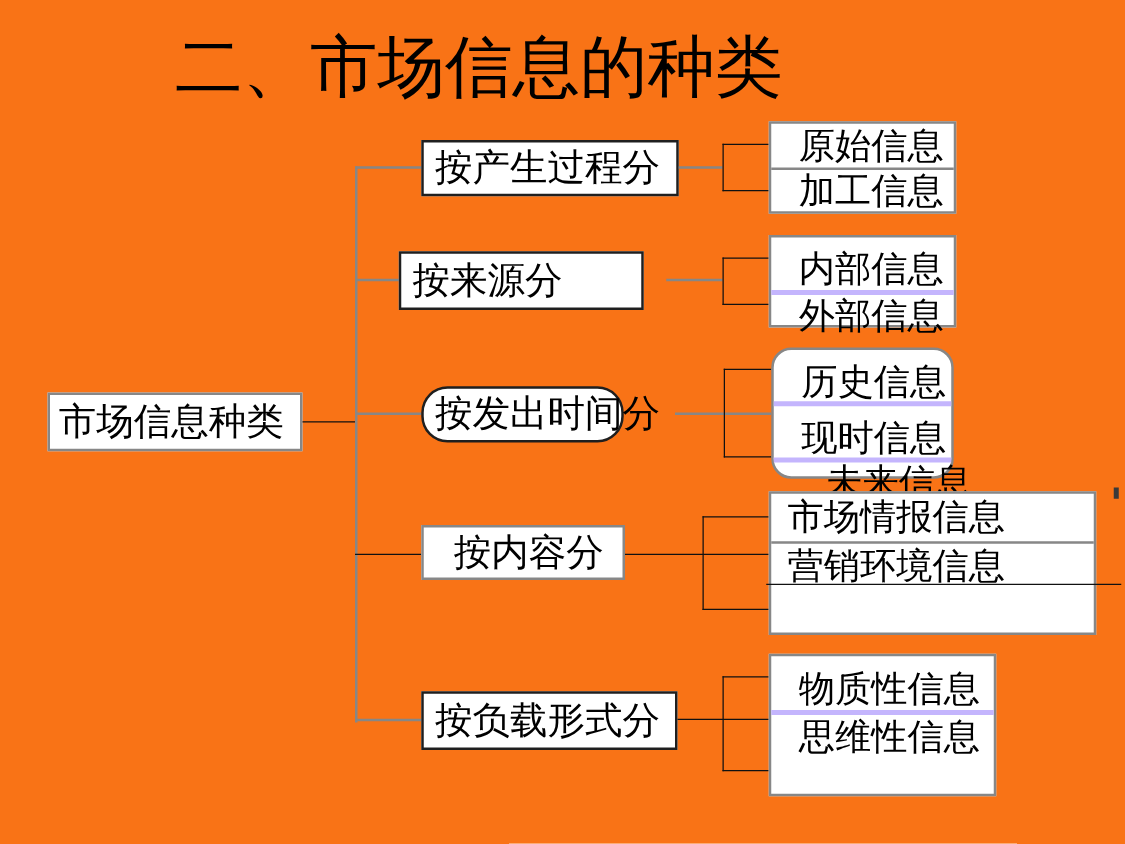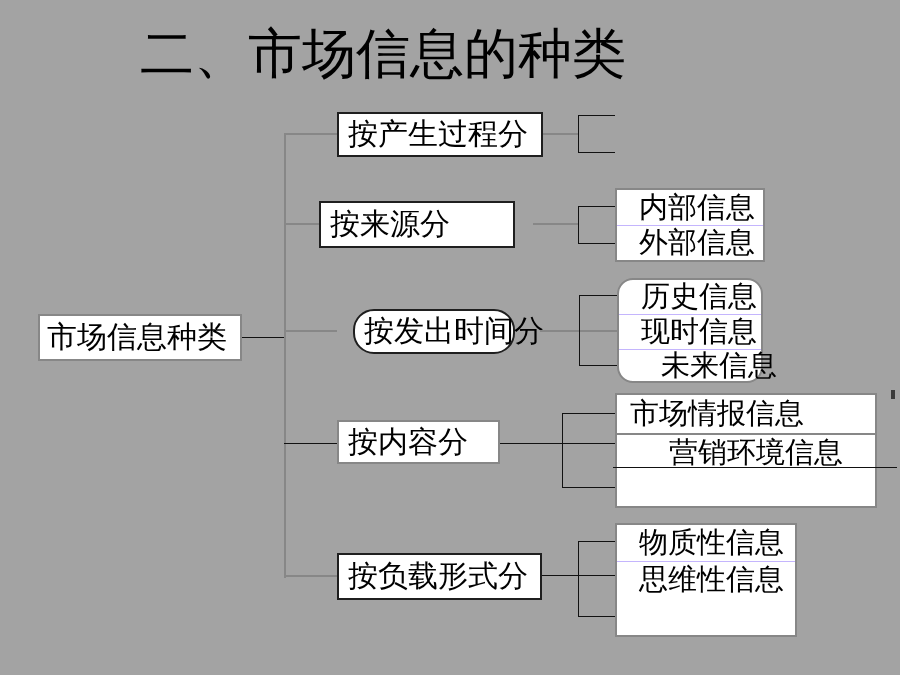--- a/index.html
+++ b/index.html
@@ -1,20 +1,20 @@
 <!DOCTYPE html>
 <html><head>
 <meta charset="utf-8">
 <style>
   html, body { margin: 0; padding: 0; background: #fff; }
   #slide {
     position: relative;
     width: 900px;
     height: 675px;
-    background: #a3a3a3;
+    background: #f97316;
     overflow: hidden;
     font-family: "Liberation Serif", "DejaVu Serif", serif;
     color: #000;
   }
   .title {
     position: absolute;
     left: 140px;
     top: 22px;
     font-size: 54px;
     line-height: 64px;
@@ -42,21 +42,21 @@
   .row {
     box-sizing: border-box;
     font-size: 29px;
     white-space: nowrap;
     display: flex;
     align-items: center;
     padding-left: 22px;
   }
   .row.pad-sm { padding-left: 13px; }
   .div-gray { border-bottom: 2px solid #878787; }
-  .div-dark { border-bottom: 1px solid #c4b5fd; }
+  .div-dark { border-bottom: 4px solid #c4b5fd; margin-top: 10px; }
   .hline, .vline { position: absolute; }
   .hline.gray { height: 2px; background: #878787; }
   .vline.gray { width: 2px;  background: #878787; }
   .hline.dark { height: 1px; background: #111111; }
   .vline.dark { width: 1px;  background: #111111; }
   .stray {
     position: absolute;
     background: #3a3a3a;
   }
   .pl7 { padding-left: 7px; }
@@ -80,35 +80,43 @@
   <div class="hline gray" style="left:284px; top:330px; width:53px;"></div>
   <div class="hline dark" style="left:284px; top:443px; width:53px;"></div>
   <div class="hline gray" style="left:284px; top:575px; width:53px;"></div>
 
   <div class="node b-dark pl9" style="left:337px; top:112px; width:206px; height:45px;">
     <span>按产生过程分</span>
   </div>
   <div class="node b-dark pl9" style="left:319px; top:201px; width:196px; height:47px;">
     <span>按来源分</span>
   </div>
-  <div class="node b-dark pl9" style="left:353px; top:309px; width:162px; height:45px;border-radius:21px;">
+  <div class="node b-dark pl9" style="left:337px; top:309px; width:162px; height:45px;border-radius:21px;">
     <span>按发出时间分</span>
   </div>
-  <div class="node b-gray pl9" style="left:337px; top:420px; width:163px; height:44px;">
+  <div class="node b-gray pl9" style="left:337px; top:420px; width:163px; height:44px;justify-content:center;">
     <span>按内容分</span>
   </div>
   <div class="node b-dark pl9" style="left:337px; top:553px; width:205px; height:47px;">
     <span>按负载形式分</span>
   </div>
 
   <div class="hline gray" style="left:543px; top:133px; width:35px;"></div>
   <div class="vline dark" style="left:578px; top:115px; height:38px;"></div>
   <div class="hline dark" style="left:578px; top:115px; width:37px;"></div>
   <div class="hline dark" style="left:578px; top:152px; width:37px;"></div>
 
+  <div class="group" style="left:615px; top:97px; width:150px; height:74px;">
+    <div class="row div-gray" style="height:37px;">
+      <span>原始信息</span>
+    </div>
+    <div class="row" style="height:33px;">
+      <span>加工信息</span>
+    </div>
+  </div>
 
   <div class="hline gray" style="left:533px; top:223px; width:45px;"></div>
   <div class="vline dark" style="left:578px; top:206px; height:38px;"></div>
   <div class="hline dark" style="left:578px; top:206px; width:37px;"></div>
   <div class="hline dark" style="left:578px; top:243px; width:37px;"></div>
 
   <div class="group" style="left:615px; top:188px; width:150px; height:74px;">
     <div class="row div-dark" style="height:36px;">
       <span>内部信息</span>
     </div>
@@ -136,21 +144,21 @@
 
   <div class="hline dark" style="left:500px; top:443px; width:115px;"></div>
   <div class="vline dark" style="left:562px; top:413px; height:75px;"></div>
   <div class="hline dark" style="left:562px; top:413px; width:53px;"></div>
   <div class="hline dark" style="left:562px; top:487px; width:53px;"></div>
 
   <div class="group" style="left:615px; top:393px; width:262px; height:115px;">
     <div class="row pad-sm div-gray" style="height:40px;">
       <span>市场情报信息</span>
     </div>
-    <div class="row pad-sm" style="height:36px;margin-left:39px;">
+    <div class="row pad-sm" style="height:36px;">
       <span>营销环境信息</span>
     </div>
   </div>
 
   <div class="hline dark" style="left:613px; top:467px; width:284px;"></div>
 
   <div class="hline dark" style="left:542px; top:575px; width:73px;"></div>
   <div class="vline dark" style="left:578px; top:541px; height:76px;"></div>
   <div class="hline dark" style="left:578px; top:541px; width:37px;"></div>
   <div class="hline dark" style="left:578px; top:616px; width:37px;"></div>

